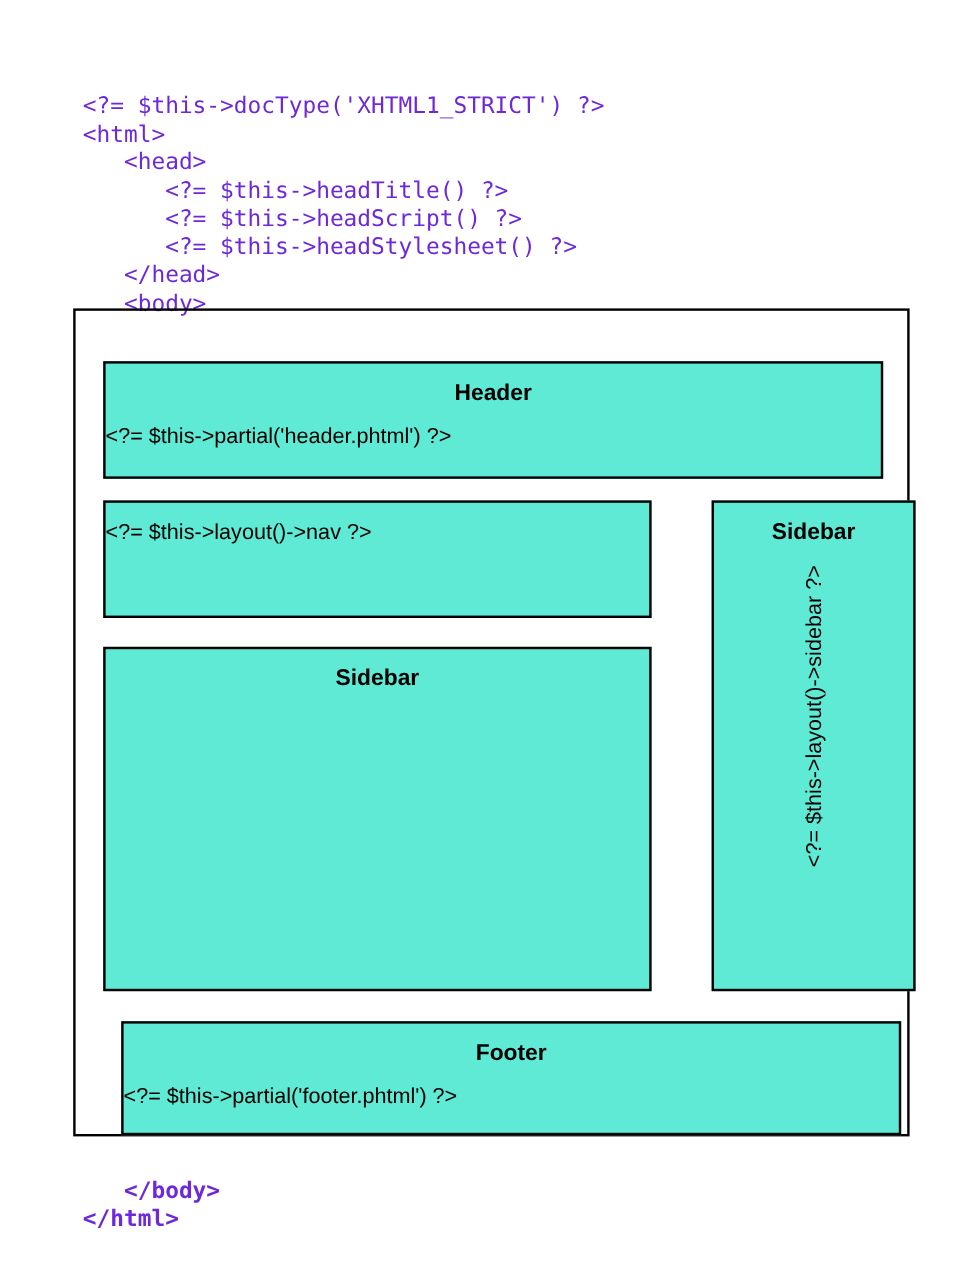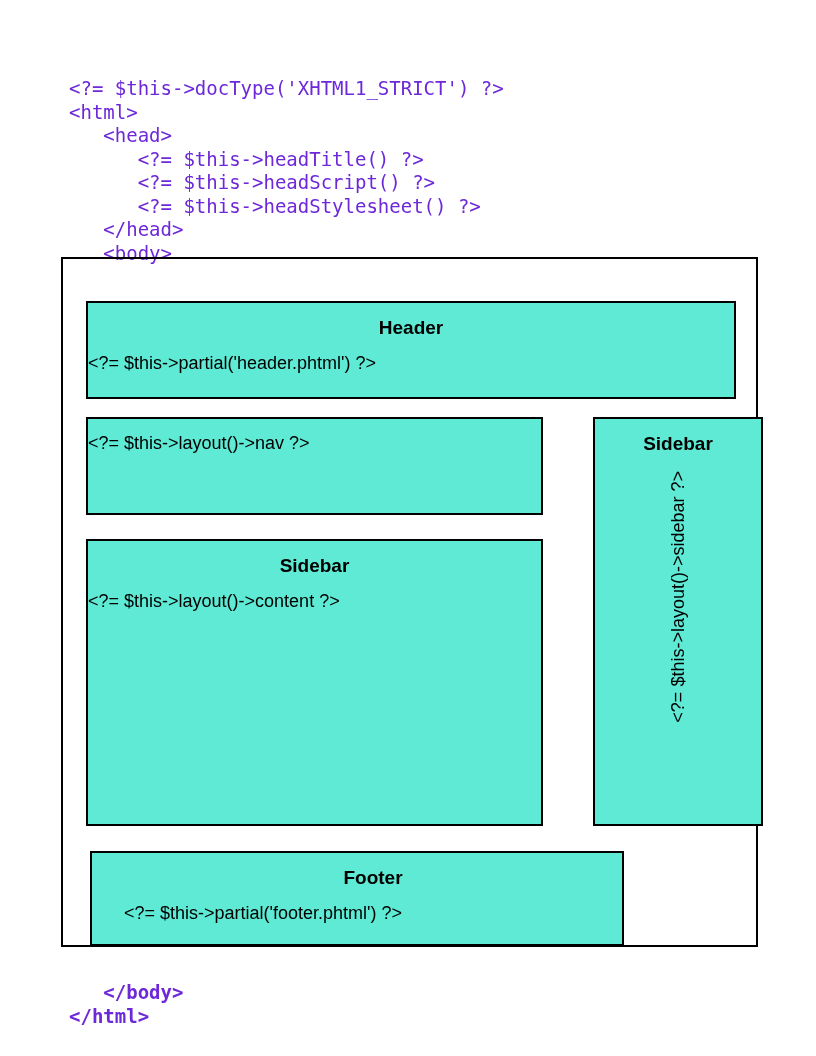--- a/index.html
+++ b/index.html
@@ -61,21 +61,21 @@
     line-height: 22px;
     margin-top: 13px;
     white-space: nowrap;
   }
 
   
   #box-header     { left: 23px;  top: 22px;  width: 650px; height: 98px; }
   #box-navigation { left: 23px;  top: 138px; width: 457px; height: 98px; }
   #box-content    { left: 23px;  top: 260px; width: 457px; height: 287px; }
   #box-sidebar    { left: 530px; top: 138px; width: 170px; height: 409px; }
-  #box-footer     { left: 27px;  top: 572px; width: 534px; height: 95px; padding-left: 32px; }
+  #box-footer     { left: 38px;  top: 572px; width: 650px; height: 95px; }
 
   
   .sidebar-code-wrap {
     position: absolute;
     left: 0;
     right: 0;
     top: 52px;
     bottom: 8px;
     display: flex;
     align-items: flex-start;
@@ -107,21 +107,20 @@
     <div class="region-title">Header</div>
     <div class="region-code">&lt;?= $this-&gt;partial('header.phtml') ?&gt;</div>
   </div>
 
   <div class="region-box" id="box-navigation">
     <div class="region-code">&lt;?= $this-&gt;layout()-&gt;nav ?&gt;</div>
   </div>
 
   <div class="region-box" id="box-content">
     <div class="region-title">Sidebar</div>
-    <div class="region-code">&lt;?= $this-&gt;layout()-&gt;content ?&gt;</div>
   </div>
 
   <div class="region-box" id="box-sidebar">
     <div class="region-title">Sidebar</div>
     <div class="sidebar-code-wrap">
       <div class="sidebar-code-rot">&lt;?= $this-&gt;layout()-&gt;sidebar ?&gt;</div>
     </div>
   </div>
 
   <div class="region-box" id="box-footer">

